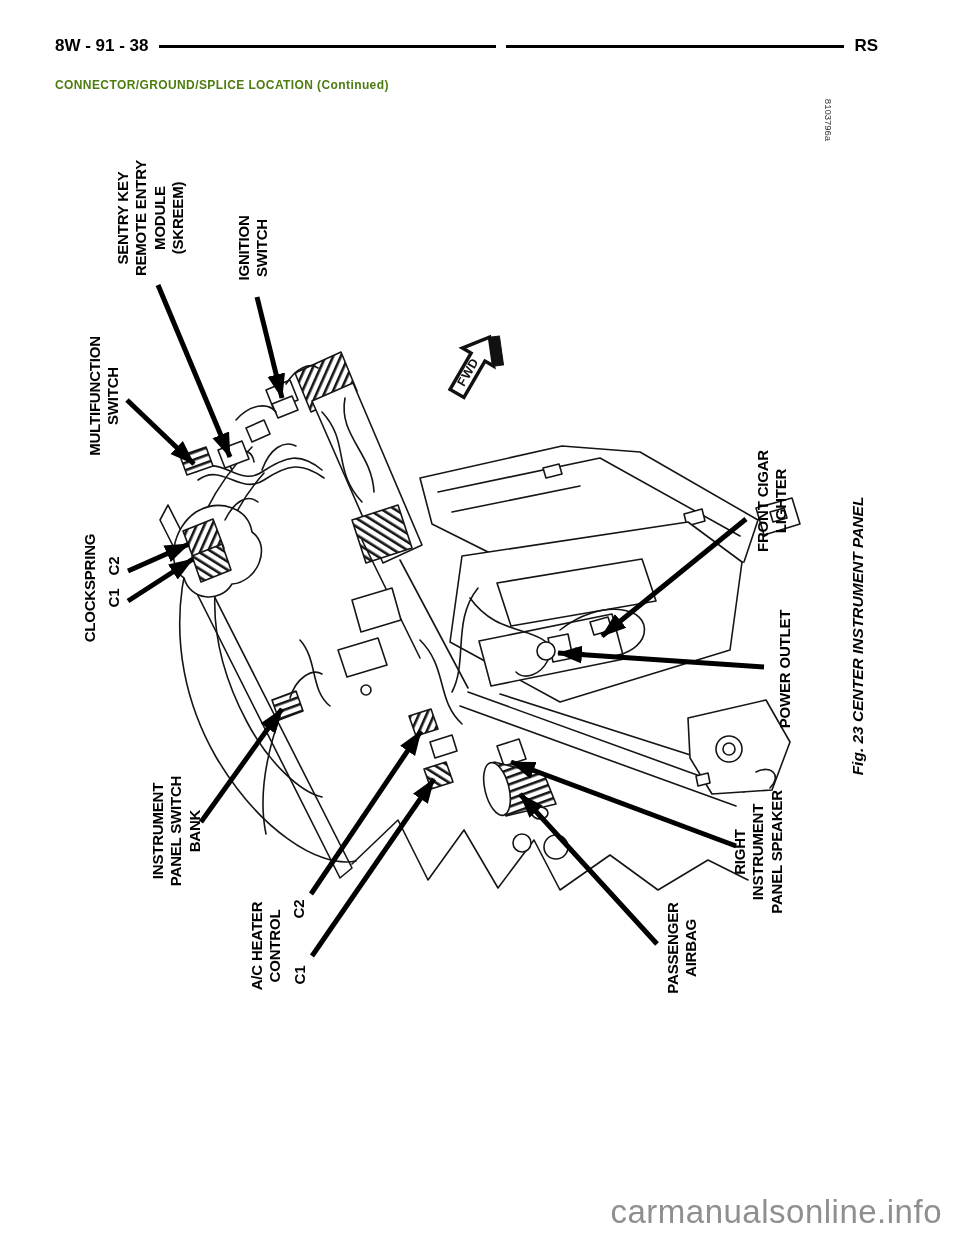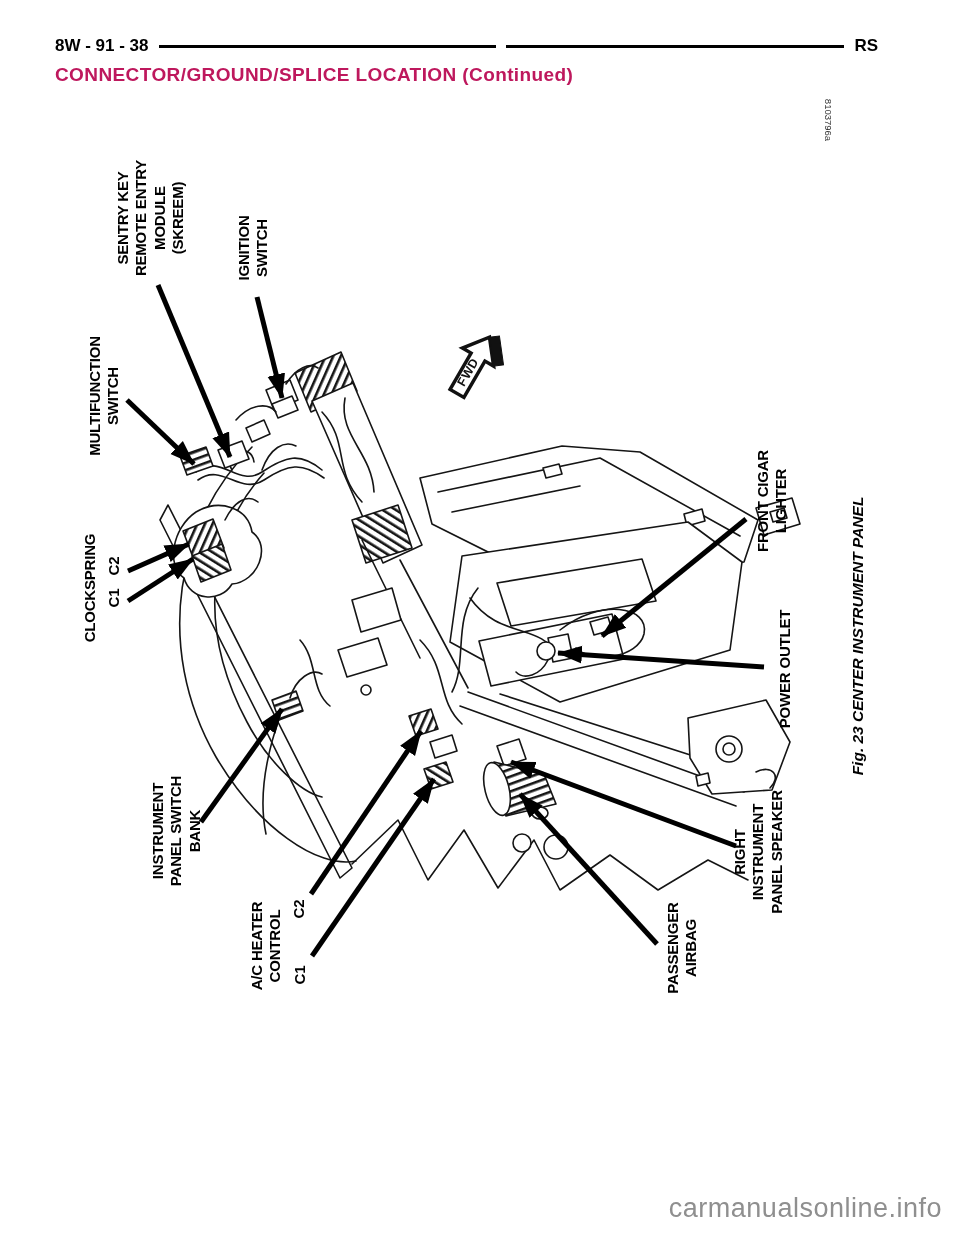--- a/index.html
+++ b/index.html
@@ -1,29 +1,29 @@
 <!DOCTYPE html>
 <html><head>
 <meta charset="utf-8">
 <style>
   html,body{margin:0;padding:0;}
   body{width:960px;height:1242px;background:#fff;font-family:"Liberation Sans",sans-serif;position:relative;overflow:hidden;}
   .page{position:absolute;inset:0;background:#fff;}
   .hdr{position:absolute;left:55px;right:82px;top:36px;display:flex;align-items:center;gap:10px;
        font-weight:bold;font-size:17px;color:#000;white-space:nowrap;}
   .hdr .rule{flex:1;height:3px;background:#000;}
-  .sub{position:absolute;left:55px;top:64px;font-weight:bold;font-size:19px;letter-spacing:.4px;color:#be185d;}
+  .sub{position:absolute;left:55px;top:78px;font-weight:bold;font-size:12px;letter-spacing:.4px;color:#4d7c0f;}
   .callout{position:absolute;font-weight:bold;font-size:15px;line-height:1.22;text-align:center;
            white-space:pre-line;letter-spacing:-.2px;color:#000;
            transform:translate(-50%,-50%) rotate(-90deg);transform-origin:center;}
   .fig-caption{position:absolute;font-weight:bold;font-style:italic;font-size:15.5px;white-space:nowrap;color:#000;
            transform:translate(-50%,-50%) rotate(-90deg);}
   .ref-code{position:absolute;font-size:9.5px;color:#333;white-space:nowrap;
            transform:translate(-50%,-50%) rotate(90deg);}
-  .watermark{position:absolute;top:1193px;right:18px;font-size:27px;color:#8f8f8f;letter-spacing:.5px;}
+  .watermark{position:absolute;top:1193px;right:18px;font-size:33px;color:#8f8f8f;letter-spacing:.5px;}
   svg.art{position:absolute;left:0;top:0;}
 </style>
 </head>
 <body>
 
 <div class="page">
 
   <div class="hdr">
     <span>8W - 91 - 38</span>
     <span class="rule"></span>

